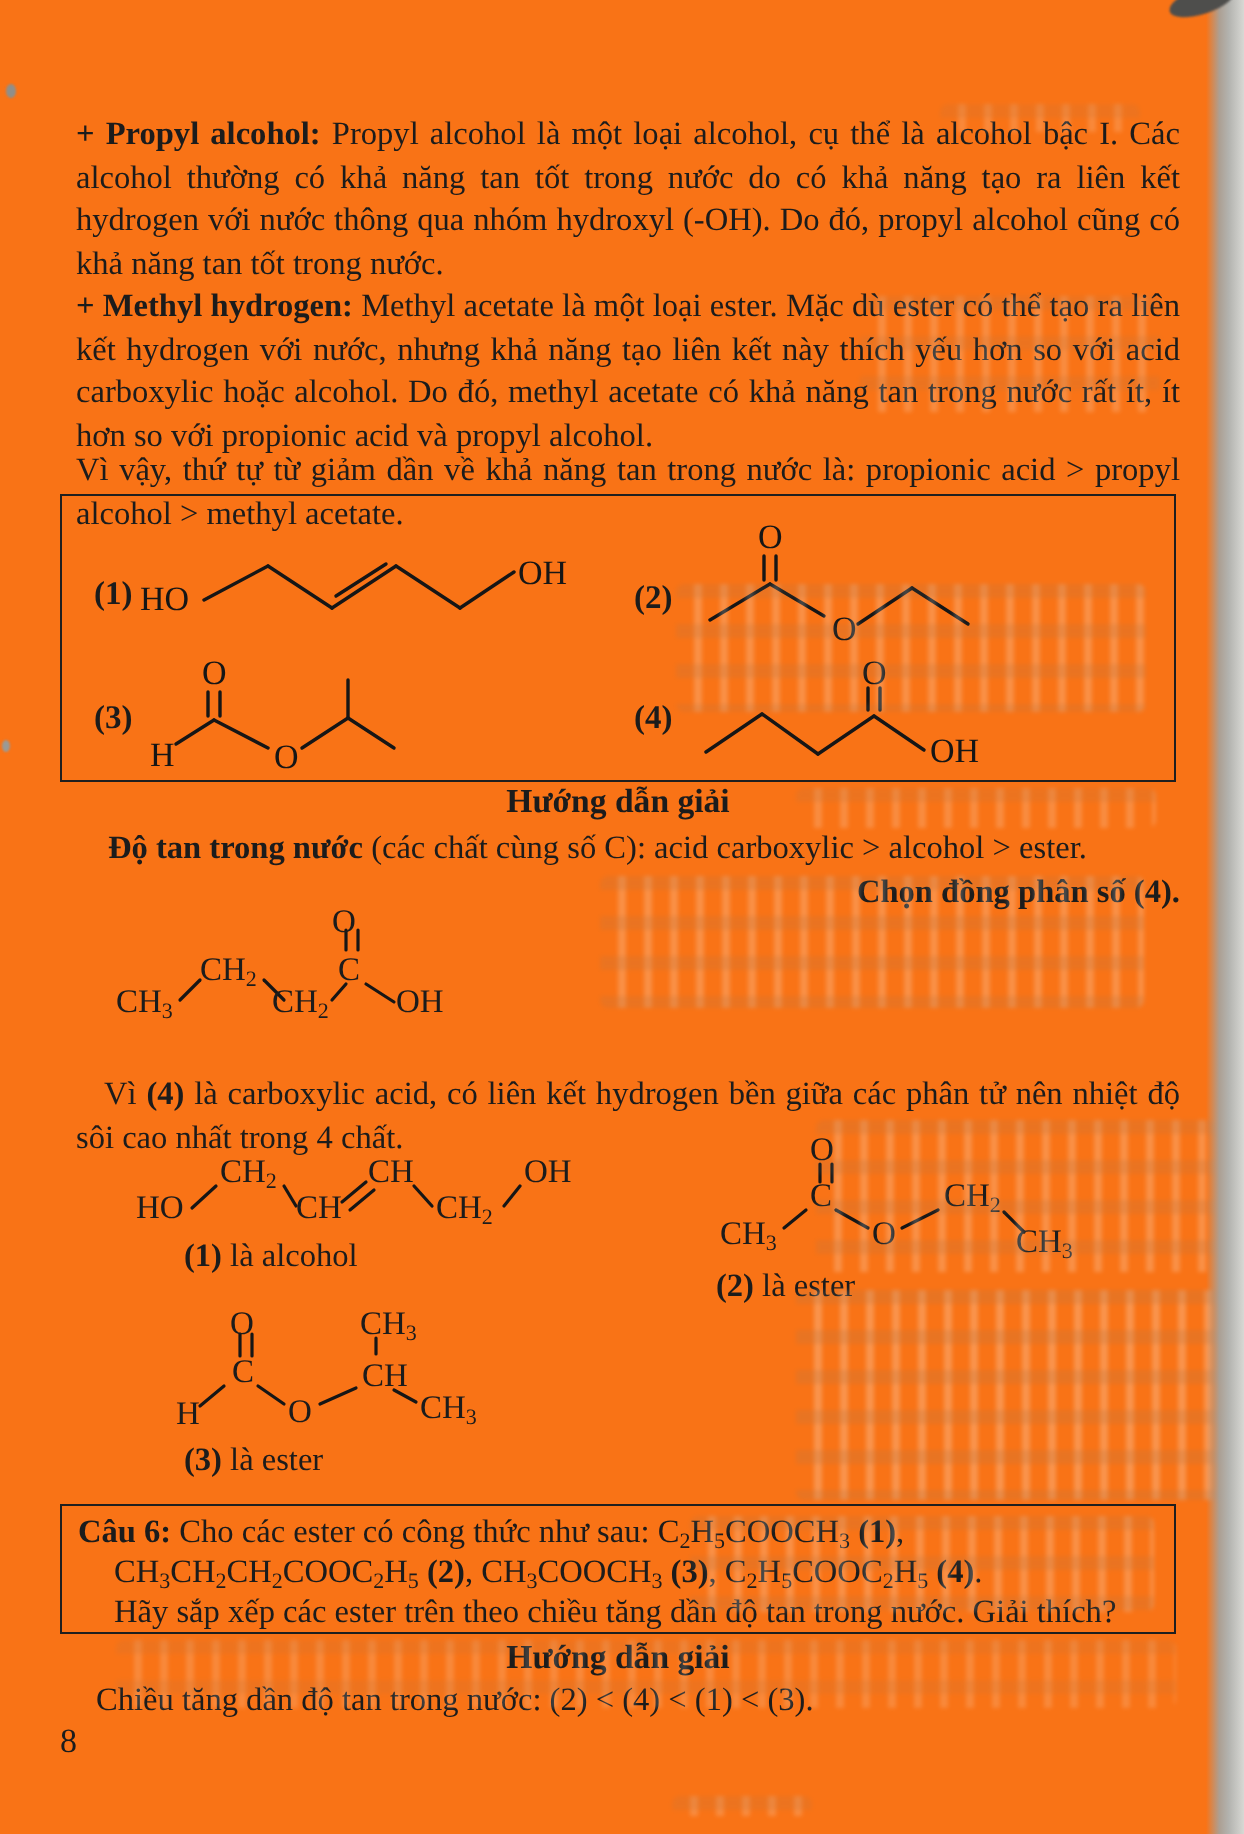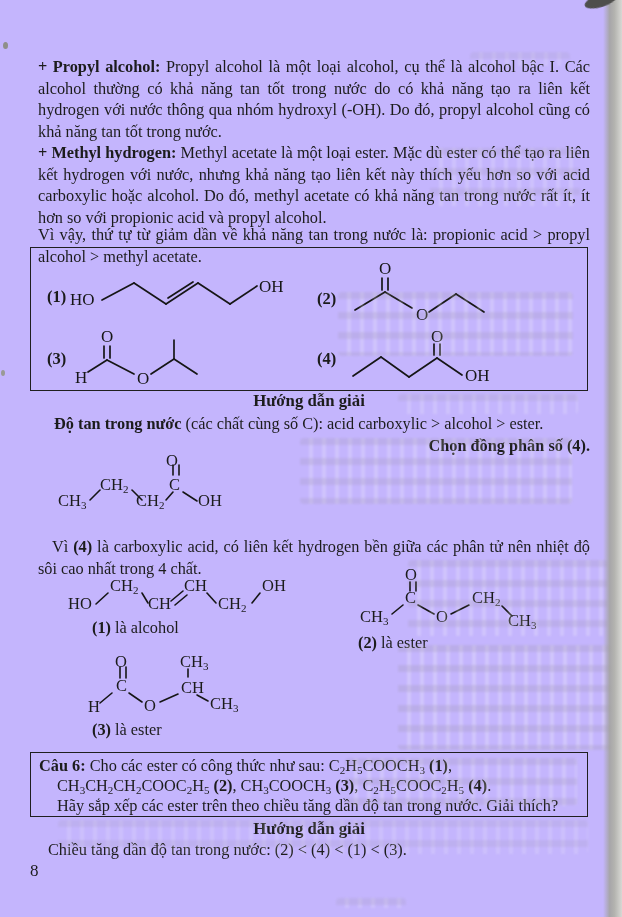--- a/index.html
+++ b/index.html
@@ -1,18 +1,18 @@
 <!DOCTYPE html>
 <html><head>
 <meta charset="utf-8">
 <style>
   html,body{margin:0;padding:0;background:#e9e9e6;}
   .page{
     position:relative; width:622px; height:917px; overflow:hidden;
-    background:#c4b5fd; color:#1c1c1c;
+    background:#f97316; color:#1c1c1c;
     font-family:"Liberation Serif", serif; font-size:16.3px; line-height:21.4px;
   }
   .para{position:absolute; left:38px; width:552px; text-align:justify;}
   .b{font-weight:bold;}
   .hdg{position:absolute; left:30px; width:558px; text-align:center; font-weight:bold; font-size:16.8px;}
   .line{position:absolute; left:38px; width:552px;}
   .qbox{position:absolute; left:30px; width:556px; border:1.7px solid #1f1f1f; background:transparent;}
   .absline{position:absolute; white-space:nowrap;}
   .snum{position:absolute; font-weight:bold; font-size:16.5px;}
   svg.skel{position:absolute; overflow:visible;}

